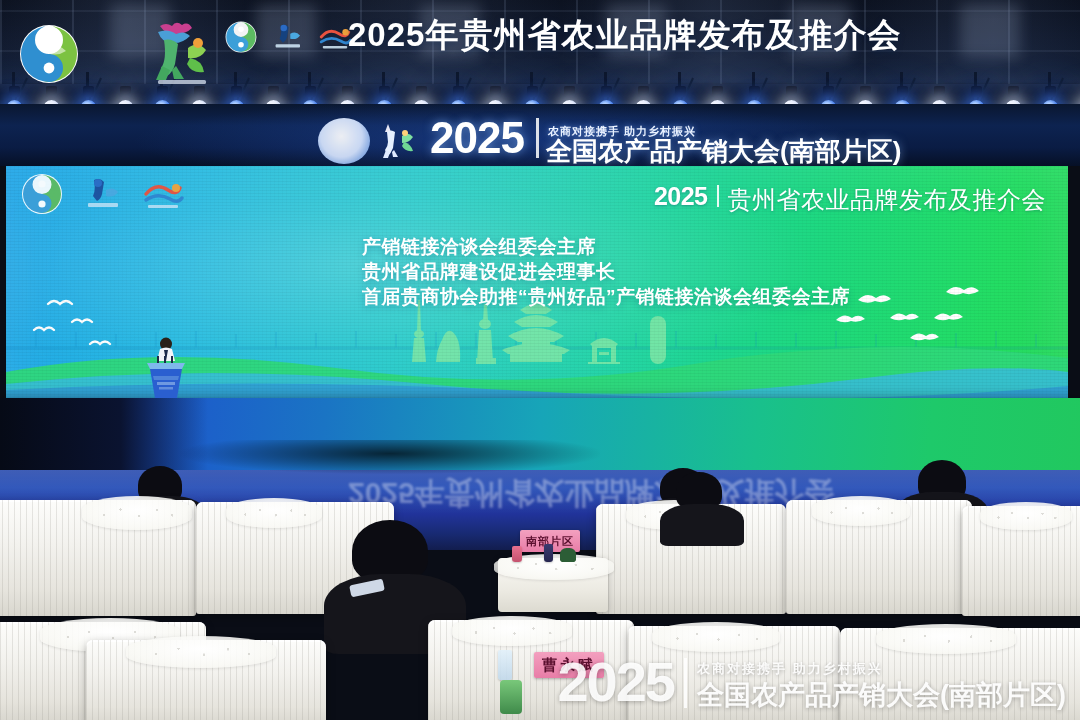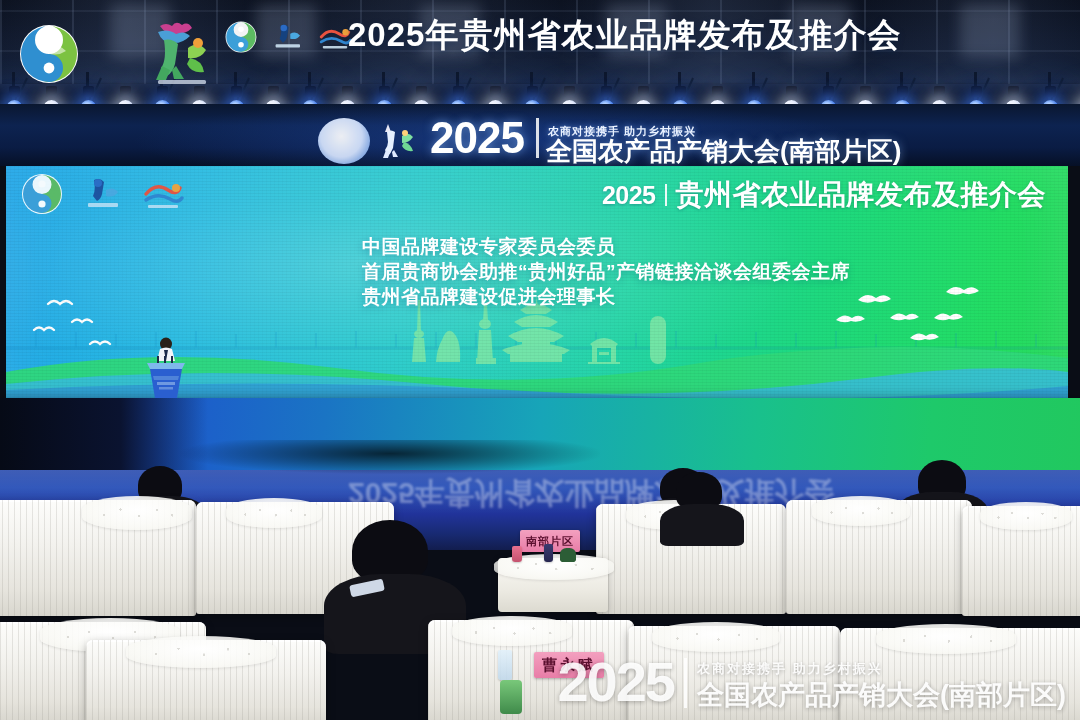--- a/index.html
+++ b/index.html
@@ -65,22 +65,22 @@
     background:repeating-linear-gradient(90deg,rgba(0,0,0,.25) 0px,rgba(0,0,0,.25) 1px,transparent 1px,transparent 4px);}
 
   .led-logos{position:absolute;left:14px;top:6px;display:flex;align-items:center;gap:16px;}
   .llogo{opacity:.95;}
 
   .led-tr{position:absolute;right:22px;top:10px;display:flex;align-items:center;gap:9px;
     color:#fff;white-space:nowrap;}
   .led-tr .y{font-size:25px;font-weight:bold;letter-spacing:-.5px;
     text-shadow:0 1px 3px rgba(0,60,90,.35);}
   .led-tr .bar{width:2px;height:22px;background:rgba(255,255,255,.9);}
-  .led-tr .t{font-size:28px;font-weight:bold;letter-spacing:.5px;
-    text-shadow:0 1px 3px rgba(0,70,90,.35);}
+  .led-tr .t{font-size:24px;font-weight:normal;letter-spacing:.5px;
+    text-shadow:0 1px 3px rgba(0,70,90,.35);margin-top:8px;}
 
   .speaker-name{position:absolute;left:186px;top:240px;font-size:42px;line-height:46px;font-weight:bold;
     color:#ffffff;letter-spacing:6px;text-shadow:0 2px 10px rgba(0,70,110,.35);white-space:nowrap;}
   .speaker-lines{position:absolute;left:362px;top:234px;color:#fff;white-space:nowrap;}
   .speaker-lines div{font-size:19px;line-height:25px;font-weight:bold;letter-spacing:.5px;
     text-shadow:0 2px 7px rgba(0,70,110,.32);}
 
   .bridge{position:absolute;left:0;bottom:46px;width:1062px;height:30px;opacity:.30;}
   .hills{position:absolute;left:0;bottom:0;width:1062px;height:70px;}
   .skyline{position:absolute;left:378px;bottom:30px;width:320px;height:80px;opacity:.95;}
@@ -402,23 +402,23 @@
     </div>
 
     <div class="led-tr">
       <span class="y">2025</span>
       <span class="bar"></span>
       <span class="t">贵州省农业品牌发布及推介会</span>
     </div>
   </div>
 
   <div class="speaker-lines" style="z-index:5;">
-    <div>中国品牌建设专家委员会委员</div>
+    <div>产销链接洽谈会组委会主席</div>
+    <div>贵州省品牌建设促进会理事长</div>
     <div>首届贵商协会助推“贵州好品”产销链接洽谈会组委会主席</div>
-    <div>贵州省品牌建设促进会理事长</div>
   </div>
 
   <svg class="podium" viewBox="0 0 66 70">
     <ellipse cx="33" cy="14" rx="6" ry="6.5" fill="#2a2118"></ellipse>
     <path d="M27 19 q6 -3 12 0 l3 12 l-18 0 z" fill="#f2f4f8"></path>
     <path d="M31 20 l2 11 l2 -11 z" fill="#1d2b4a"></path>
     <rect x="24" y="26" width="2" height="8" fill="#1d2b4a"></rect>
     <rect x="31" y="26" width="2" height="8" fill="#1d2b4a"></rect>
     <rect x="38" y="26" width="2" height="8" fill="#1d2b4a"></rect>
     <path d="M14 33 l38 0 l-3 6 l-32 0 z" fill="#7fb8ec"></path>

